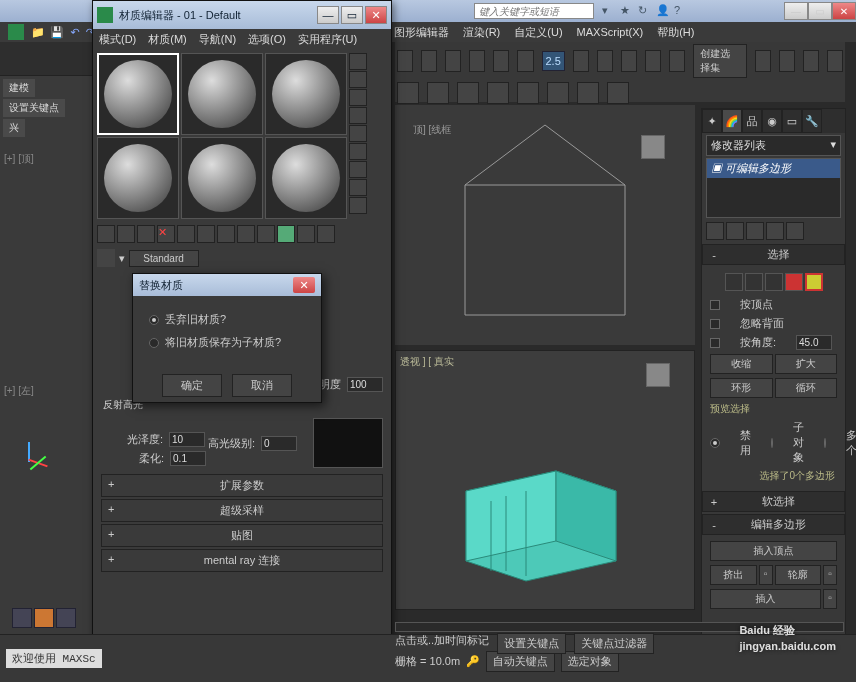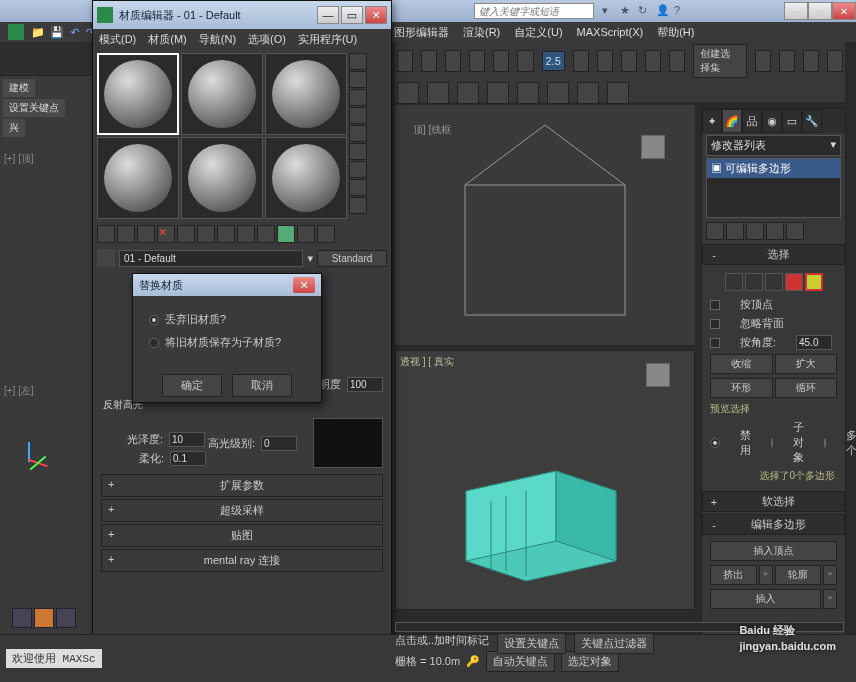--- a/index.html
+++ b/index.html
@@ -43,21 +43,21 @@
     
     .cmd-panel { position: absolute; right: 10px; top: 108px; width: 145px; height: 530px; background: #383838; border: 1px solid #222; }
     .cmd-tabs { display: flex; height: 24px; background: #2e2e2e; }
     .cmd-tab { width: 20px; height: 24px; border: 1px solid #222; display: flex; align-items: center; justify-content: center; }
     .cmd-tab.active { background: #4a4a4a; }
     .obj-name { display: flex; padding: 3px; gap: 3px; }
     .obj-name input { flex: 1; background: #2a2a2a; border: 1px solid #555; color: #ddd; padding: 1px 3px; font-size: 10px; }
     .obj-name .color { width: 16px; height: 16px; background: #2dd; }
     .dropdown { margin: 2px 4px; background: #2a2a2a; border: 1px solid #555; color: #ddd; padding: 2px 4px; font-size: 10px; display: flex; justify-content: space-between; }
     .mod-stack { margin: 2px 4px; height: 60px; background: #2a2a2a; border: 1px solid #555; }
-    .mod-item { padding: 2px 4px; background: #3a5a8a; color: #fff; font-size: 10px; }
+    .mod-item { padding: 2px 4px; background: #3a5a8a; color: #fff; font-size: 10px; font-style: italic; }
     .stack-btns { display: flex; gap: 2px; padding: 2px 4px; }
     .stack-btn { width: 18px; height: 18px; background: #444; border: 1px solid #222; }
     .rollout { margin: 2px 0; }
     .rollout-hdr { background: #2e2e2e; padding: 2px 6px; text-align: center; font-size: 10px; border: 1px solid #222; display: flex; align-items: center; }
     .rollout-hdr .pm { width: 10px; }
     .rollout-body { padding: 4px; font-size: 10px; }
     .sel-icons { display: flex; gap: 2px; padding: 4px; justify-content: center; }
     .sel-icon { width: 18px; height: 18px; border: 1px solid #555; background: #333; }
     .sel-icon.red { background: #c33; }
     .sel-icon.yel { background: #cc3; border: 2px solid #c33; }
@@ -403,21 +403,20 @@
     <div class="mat-tbtn"></div>
     <div class="mat-tbtn"></div>
     <div class="mat-tbtn"></div>
     <div class="mat-tbtn"></div>
     <div class="mat-tbtn hl"></div>
     <div class="mat-tbtn"></div>
     <div class="mat-tbtn"></div>
   </div>
   <div class="mat-name-row">
     <div class="eyedrop"></div>
-    <input class="mat-name" value="01 - Default" style="">
     <span>▾</span>
     <div class="mat-type">Standard</div>
   </div>
   <div class="param-area" style="margin-top:100px">
     <div class="param-row">
       <span class="param-lbl">高光反射:</span>
       <div class="swatch"></div>
       <span class="param-lbl">不透明度</span>
       <input class="spin" value="100" style="">
     </div>

